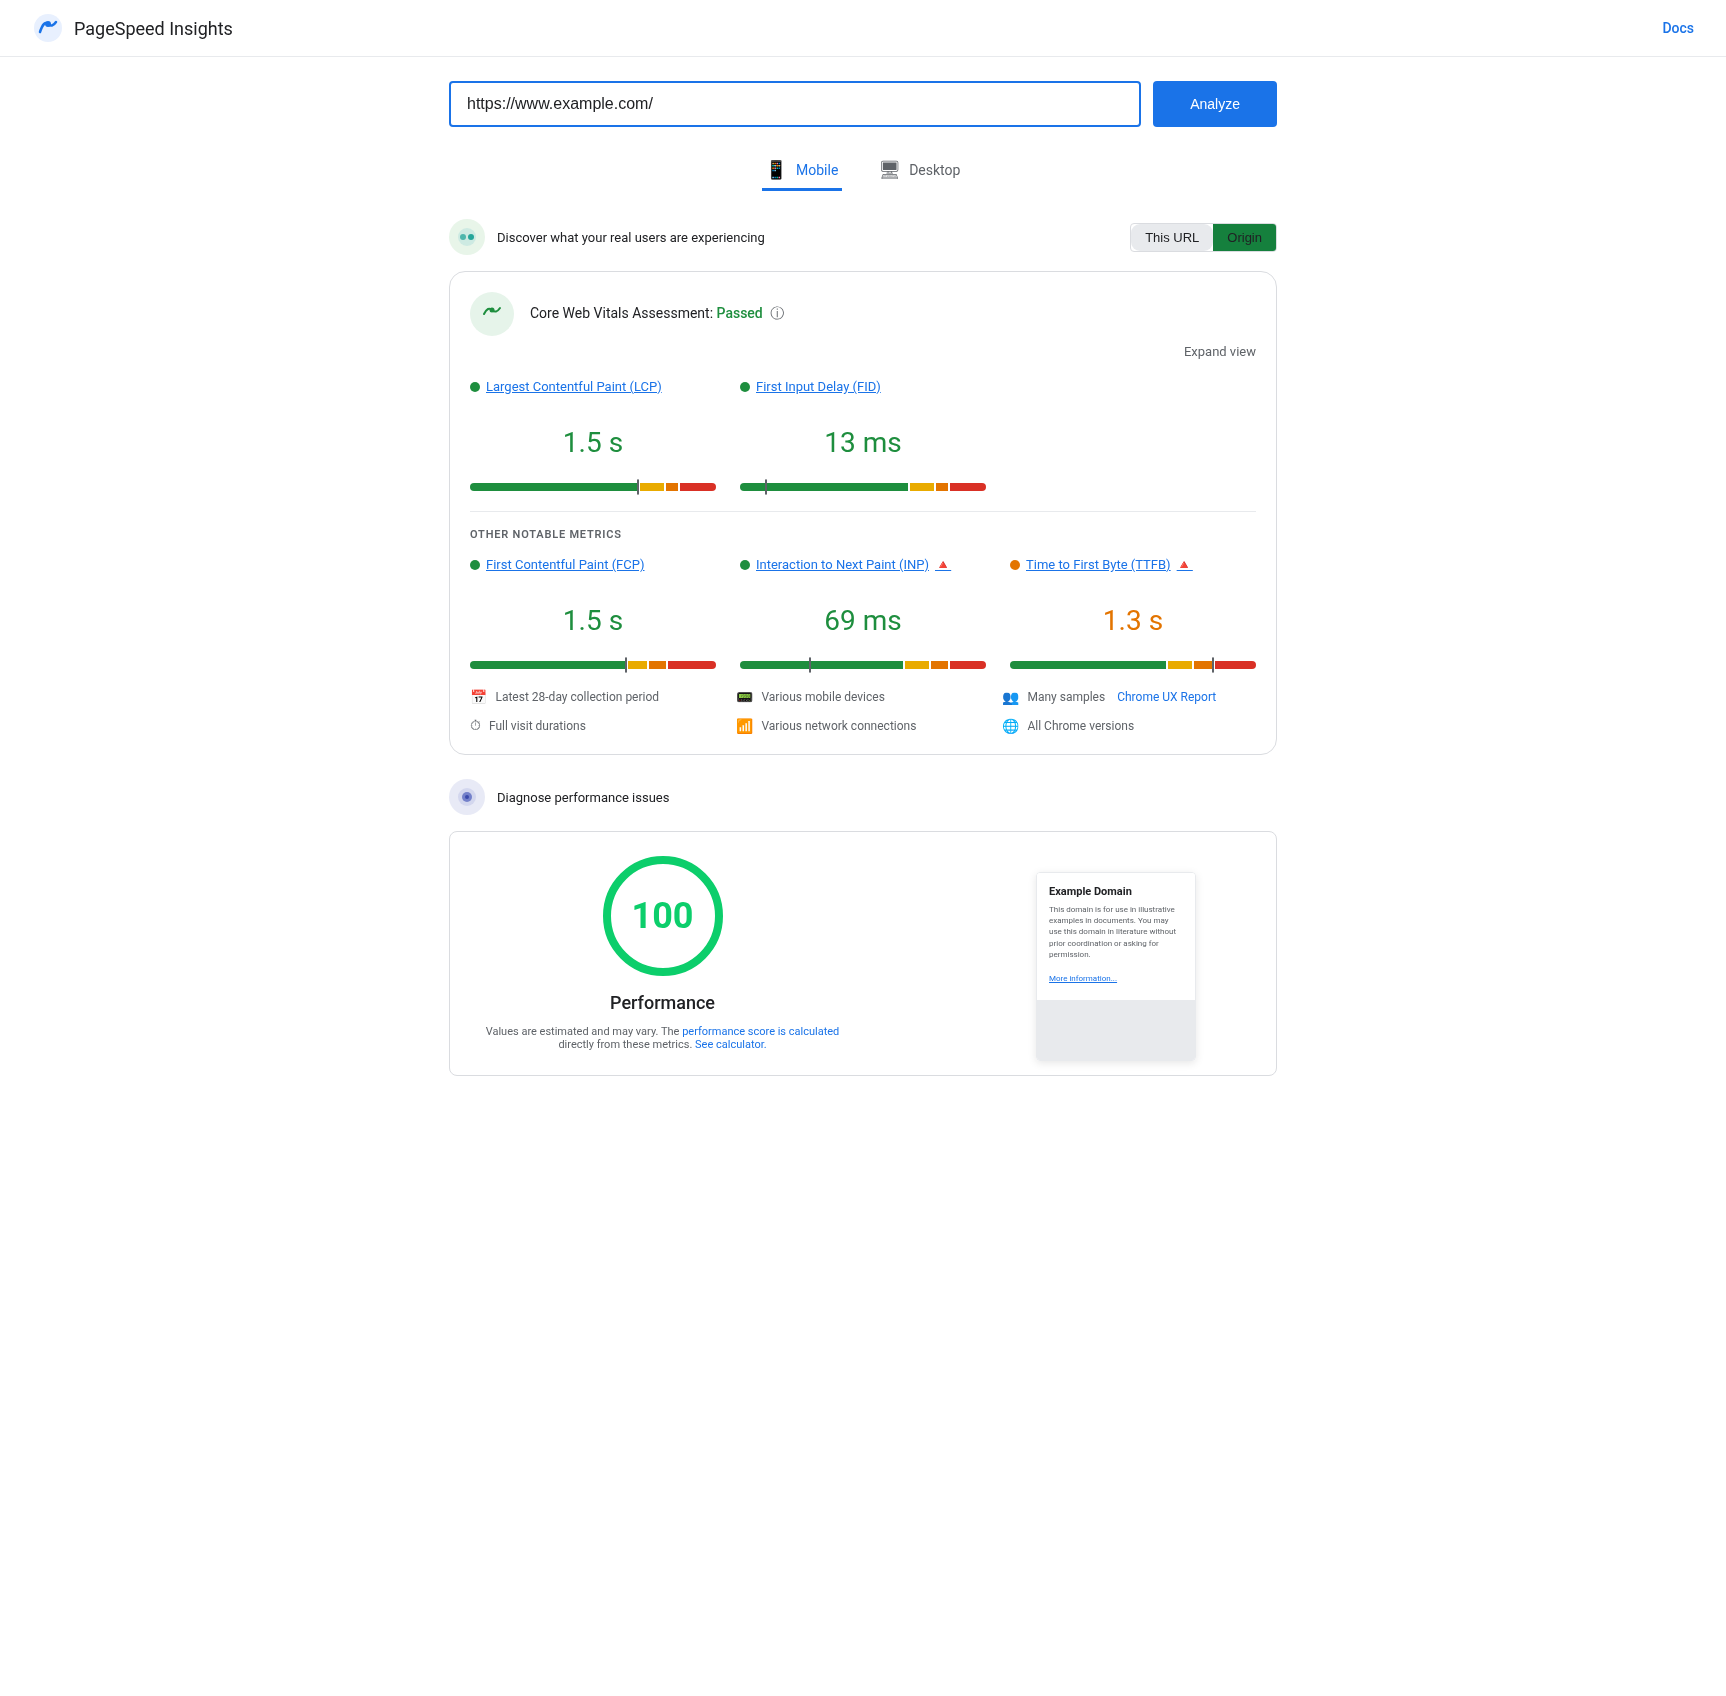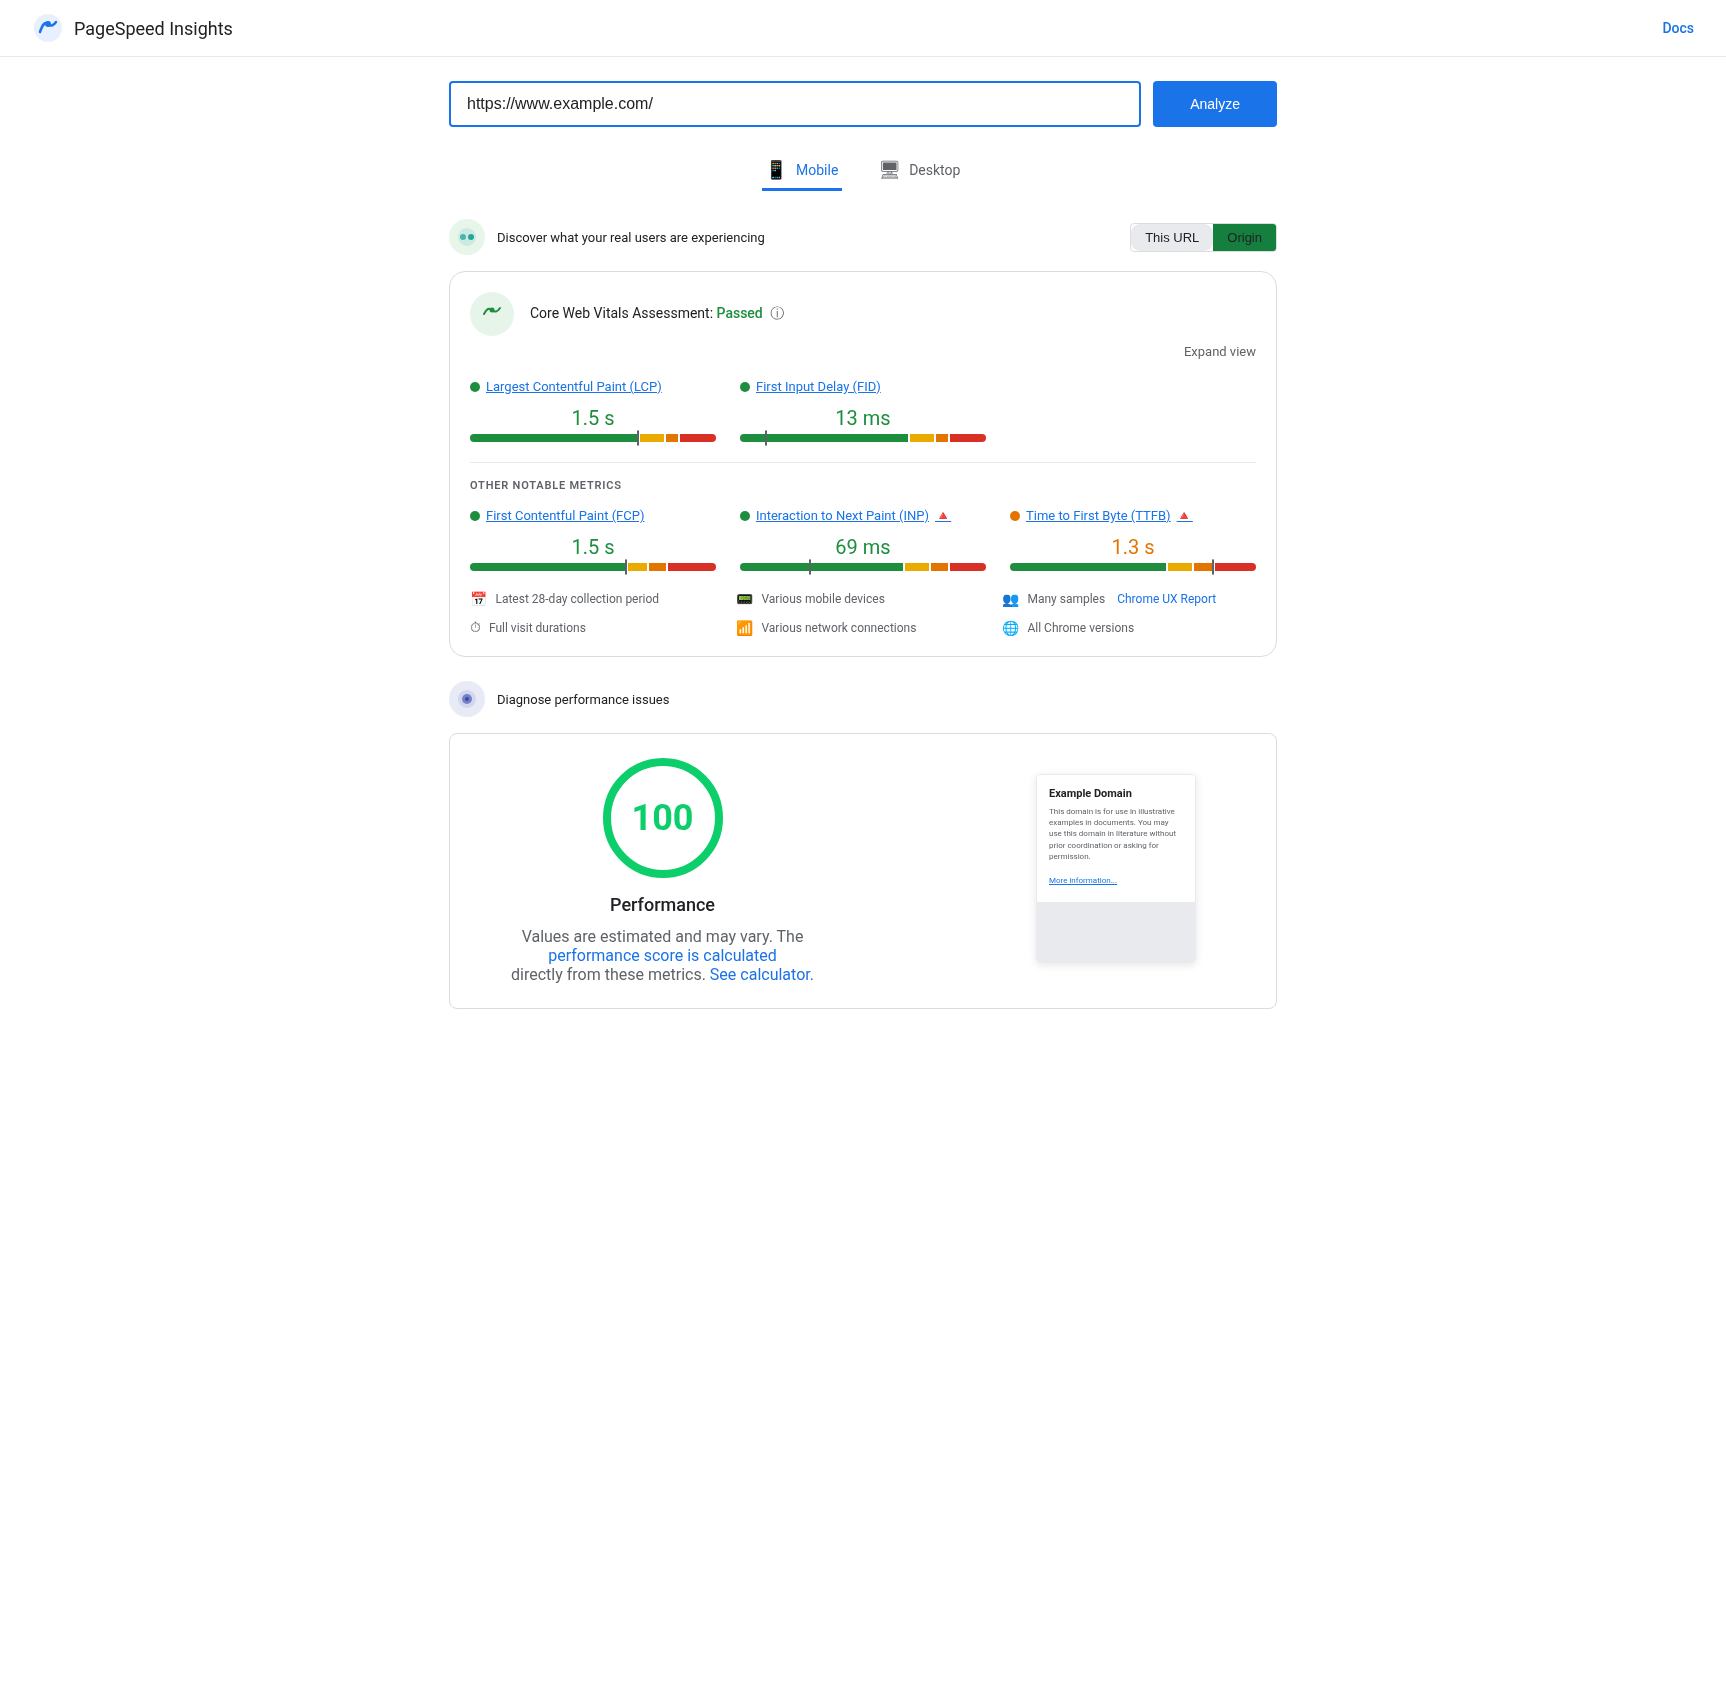--- a/index.html
+++ b/index.html
@@ -189,24 +189,24 @@
     .metric-dot {
       width: 10px;
       height: 10px;
       border-radius: 50%;
       display: inline-block;
       flex-shrink: 0;
     }
     .dot-green { background: #1e8e3e; }
     .dot-orange { background: #e37400; }
     .metric-value {
-      font-size: 20px;
+      font-size: 28px;
       font-weight: 400;
       text-align: center;
-      margin: 4px 0;
+      margin: 24px 0;
     }
     .val-green { color: #1e8e3e; }
     .val-orange { color: #e37400; }
     .progress-bar-container {
       position: relative;
       height: 8px;
       border-radius: 4px;
       overflow: visible;
       display: flex;
       gap: 2px;
@@ -280,21 +280,21 @@
       font-weight: 700;
       color: #0cce6b;
     }
     .perf-label {
       font-size: 18px;
       font-weight: 500;
       text-align: center;
       margin-bottom: 12px;
     }
     .perf-note {
-      font-size: 16px;
+      font-size: 11px;
       color: #5f6368;
       text-align: center;
       max-width: 400px;
       margin: 0 auto;
     }
     .perf-note a {
       color: #1a73e8;
       text-decoration: none;
     }
     .page-preview {

